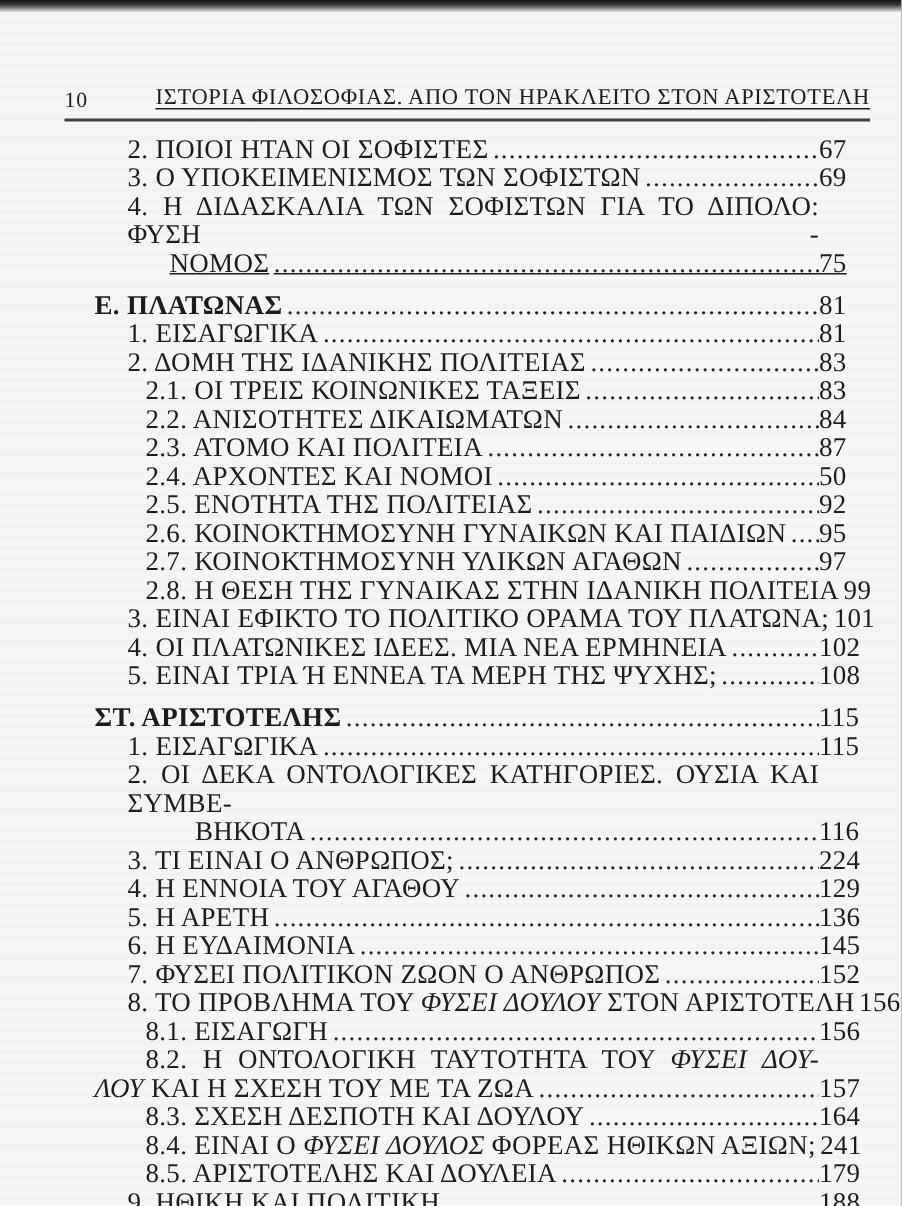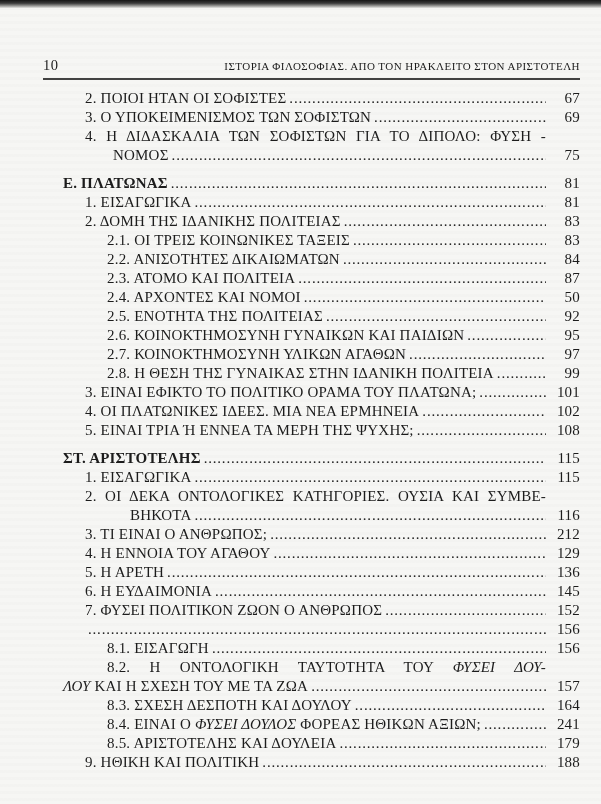--- a/index.html
+++ b/index.html
@@ -19,51 +19,52 @@
   .header{
     display:flex;justify-content:space-between;align-items:flex-end;
     margin:50px 21px 0 43px;
     padding-bottom:5px;
     border-bottom:2.5px solid #414141;
   }
   .header .folio{
     font-size:14.5px;letter-spacing:.5px;line-height:1;
   }
   .header .running-title{
-    font-size:11px;letter-spacing:.45px;line-height:1;
+    font-size:15px;letter-spacing:.45px;line-height:1;
+    text-decoration:underline;
     text-underline-offset:3px;
     text-decoration-thickness:1px;
     padding-bottom:1px;
     text-align:right;
   }
   .toc{margin:9px 21px 0 63px;}
   .row{
     display:flex;align-items:baseline;
-    line-height:19px;font-size:15px;letter-spacing:.2px;
+    line-height:19px;font-size:18px;letter-spacing:.2px;
   }
   .row .label{white-space:nowrap;}
   .row.justify .label{
     flex:1 1 auto;white-space:normal;
     text-align:justify;text-align-last:justify;
     margin-right:34px;
   }
   .lvl0{margin-left:0;}
   .lvl1{margin-left:22px;}
-  .lvl2{margin-left:44px;}
-  .lvl3{margin-left:50px;}
+  .lvl2{margin-left:34px;}
+  .lvl3{margin-left:50px;text-decoration:underline;}
   .lvl4{margin-left:67px;font-family:Liberation Serif, serif;}
   .lvl5{}
   .gap{margin-top:9px;}
   .bold .label{font-weight:bold;text-align:right;}
   .it{font-style:italic;}
   .dots{
     flex:1 1 0;min-width:0;overflow:hidden;white-space:nowrap;
     padding-left:3px;letter-spacing:.8px;color:#222;
   }
-  .pnum{flex:none;width:34px;text-align:right;}
+  .pnum{flex:none;width:34px;text-align:left;}
 </style>
 </head>
 <body>
 
 <div class="page">
   <div class="scan-bar"></div>
   <div class="header">
     <span class="folio">10</span>
     <span class="running-title">ΙΣΤΟΡΙΑ ΦΙΛΟΣΟΦΙΑΣ. ΑΠΟ ΤΟΝ ΗΡΑΚΛΕΙΤΟ ΣΤΟΝ ΑΡΙΣΤΟΤΕΛΗ</span>
   </div>
@@ -172,21 +173,21 @@
 
   </div>
       <div class="row lvl4">
     <span class="label"><span>ΒΗΚΟΤΑ</span></span>
     <span class="dots">........................................................................................................................................................................................................</span>
     <span class="pnum">116</span>
   </div>
       <div class="row lvl1">
     <span class="label"><span>3. ΤΙ ΕΙΝΑΙ Ο ΑΝΘΡΩΠΟΣ;</span></span>
     <span class="dots">........................................................................................................................................................................................................</span>
-    <span class="pnum">212</span>
+    <span class="pnum">224</span>
   </div>
       <div class="row lvl1">
     <span class="label"><span>4. Η ΕΝΝΟΙΑ ΤΟΥ ΑΓΑΘΟΥ</span></span>
     <span class="dots">........................................................................................................................................................................................................</span>
     <span class="pnum">129</span>
   </div>
       <div class="row lvl1">
     <span class="label"><span>5. Η ΑΡΕΤΗ</span></span>
     <span class="dots">........................................................................................................................................................................................................</span>
     <span class="pnum">136</span>
@@ -195,20 +196,21 @@
     <span class="label"><span>6. Η ΕΥΔΑΙΜΟΝΙΑ</span></span>
     <span class="dots">........................................................................................................................................................................................................</span>
     <span class="pnum">145</span>
   </div>
       <div class="row lvl1">
     <span class="label"><span>7. ΦΥΣΕΙ ΠΟΛΙΤΙΚΟΝ ΖΩΟΝ Ο ΑΝΘΡΩΠΟΣ</span></span>
     <span class="dots">........................................................................................................................................................................................................</span>
     <span class="pnum">152</span>
   </div>
       <div class="row lvl1">
+    <span class="label"><span>8. ΤΟ ΠΡΟΒΛΗΜΑ ΤΟΥ </span><span class="it">ΦΥΣΕΙ ΔΟΥΛΟΥ</span><span> ΣΤΟΝ ΑΡΙΣΤΟΤΕΛΗ</span></span>
     <span class="dots">........................................................................................................................................................................................................</span>
     <span class="pnum">156</span>
   </div>
       <div class="row lvl2">
     <span class="label"><span>8.1. ΕΙΣΑΓΩΓΗ</span></span>
     <span class="dots">........................................................................................................................................................................................................</span>
     <span class="pnum">156</span>
   </div>
       <div class="row lvl2 justify">
     <span class="label"><span>8.2. Η ΟΝΤΟΛΟΓΙΚΗ ΤΑΥΤΟΤΗΤΑ ΤΟΥ </span><span class="it">ΦΥΣΕΙ ΔΟΥ-</span></span>

